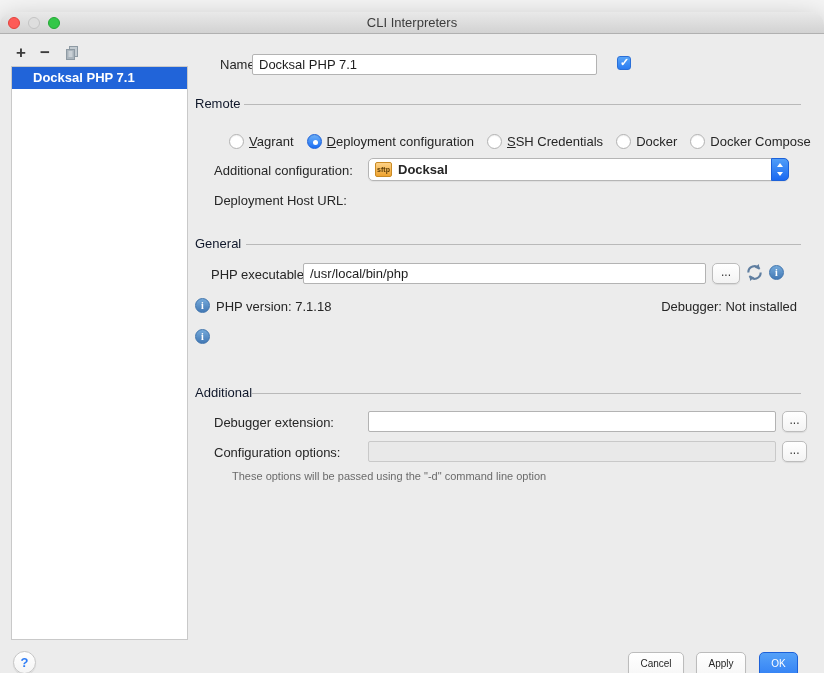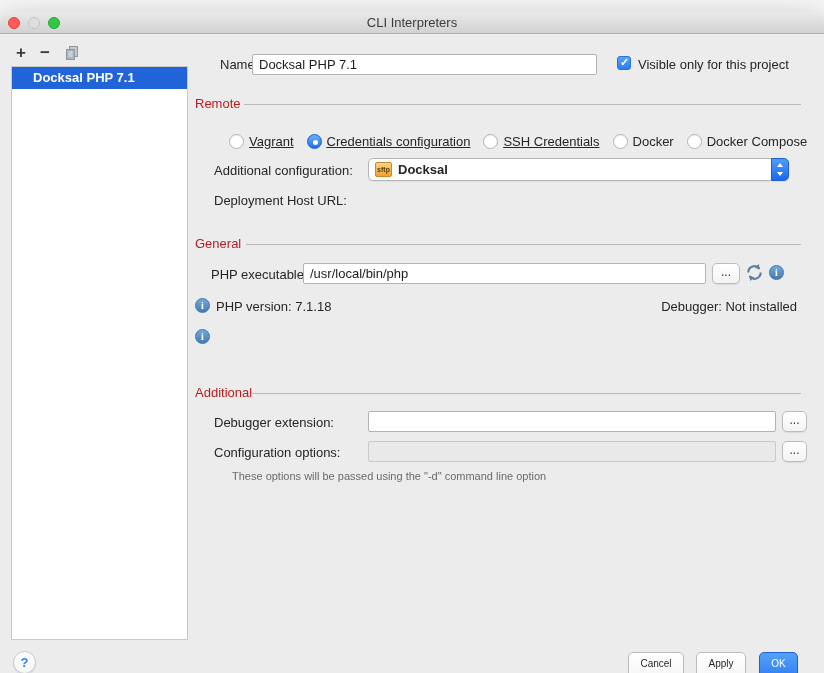--- a/index.html
+++ b/index.html
@@ -21,21 +21,21 @@
   .tl.green{left:48px;background:#33c748;border:1px solid #23a734;}
   
   .side-toolbar{position:absolute;left:16px;top:31px;height:20px;display:flex;align-items:center;gap:14px;}
   .tb-glyph{font-size:17px;font-weight:bold;color:#3c3c3c;line-height:20px;cursor:default;}
   .list-panel{position:absolute;left:11px;top:54px;width:177px;height:574px;
     background:#ffffff;border:1px solid #c9c9c9;}
   .list-item.selected{height:22px;line-height:22px;background:#2164d9;color:#fff;
     font-weight:bold;padding-left:21px;white-space:nowrap;overflow:hidden;}
   
   .lbl{position:absolute;white-space:nowrap;}
-  .sect-title{position:absolute;color:#b91c1c;}
+  .sect-title{position:absolute;color:#0f172a;}
   .sect-line{position:absolute;height:1px;background:#b9b9b9;}
   .tfield{position:absolute;background:#fff;border:1px solid #b3b3b3;border-radius:2px;
     font-family:"Liberation Sans",sans-serif;font-size:13px;color:#1d1d1d;padding:0 6px;outline:none;}
   .tfield:disabled{background:#e9e9e9;border-color:#c9c9c9;}
   .browse-btn{position:absolute;height:21px;background:linear-gradient(#ffffff,#f3f3f3);
     border:1px solid #bcbcbc;border-radius:5px;font-size:12px;color:#333;text-align:center;
     line-height:17px;box-shadow:0 1px 1px rgba(0,0,0,.08);cursor:default;}
   .link{position:absolute;white-space:nowrap;cursor:pointer;}
   
   .cbx{position:absolute;left:617px;top:44px;width:14px;height:14px;border-radius:3px;
@@ -43,21 +43,21 @@
   .cbx::after{content:"✓";position:absolute;left:2px;top:-1px;color:#fff;font-size:11px;font-weight:bold;}
   
   .radio-row{position:absolute;left:229px;top:119px;right:0;height:20px;display:flex;
     align-items:center;gap:13px;white-space:nowrap;overflow:hidden;}
   .radio-item{display:flex;align-items:center;gap:5px;flex:0 0 auto;cursor:pointer;}
   .rb{width:15px;height:15px;border-radius:50%;background:#fff;border:1px solid #b2b2b2;
     box-shadow:inset 0 1px 1px rgba(0,0,0,.06);position:relative;flex:0 0 auto;}
   .rb.on{background:linear-gradient(#6db1f9,#1b6ef4);border-color:#1c61d9;}
   .rb.on::after{content:"";position:absolute;left:5px;top:5px;width:5px;height:5px;
     border-radius:50%;background:#fff;}
-  .mnemonic{display:inline-block;text-decoration:underline;}
+  .mnemonic{display:inline-block;}
   .mnemonic::first-letter{text-decoration:underline;}
   
   .combo{position:absolute;left:368px;top:146px;width:421px;height:23px;background:#fff;
     border:1px solid #b5b5b5;border-radius:5px;display:flex;align-items:center;
     box-shadow:0 1px 1px rgba(0,0,0,.06);cursor:pointer;}
   .combo-text{font-weight:bold;margin-left:6px;}
   .combo-cap{position:absolute;right:-1px;top:-1px;width:18px;height:23px;border-radius:0 5px 5px 0;
     background:linear-gradient(#4f9df8,#1a69f1);border:1px solid #1c61d9;}
   .combo-cap .up,.combo-cap .dn{position:absolute;left:5px;width:0;height:0;
     border-left:3.5px solid transparent;border-right:3.5px solid transparent;}
@@ -110,33 +110,32 @@
     </span>
   </div>
 
   <div class="list-panel">
     <div class="list-item selected">Docksal PHP 7.1</div>
   </div>
 
   <div class="lbl" style="left:220px;top:45px;">Name:</div>
   <input class="tfield" style="left: 252px; top: 42px; width: 345px; height: 21px;" value="Docksal PHP 7.1">
   <div class="cbx"></div>
-  <div class="lbl" style="left:638px;top:45px;">Visible only for this project</div>
 
   <div class="sect-title" style="left:195px;top:84px;">Remote</div>
   <div class="sect-line" style="left:244px;top:92px;width:557px;"></div>
 
   <div class="radio-row">
     <span class="radio-item">
       <span class="rb"></span>
       <span class="mnemonic">Vagrant</span>
     </span>
     <span class="radio-item">
       <span class="rb on"></span>
-      <span class="mnemonic">Credentials configuration</span>
+      <span class="mnemonic">Deployment configuration</span>
     </span>
     <span class="radio-item">
       <span class="rb"></span>
       <span class="mnemonic">SSH Credentials</span>
     </span>
     <span class="radio-item">
       <span class="rb"></span>
       <span>Docker</span>
     </span>
     <span class="radio-item">

